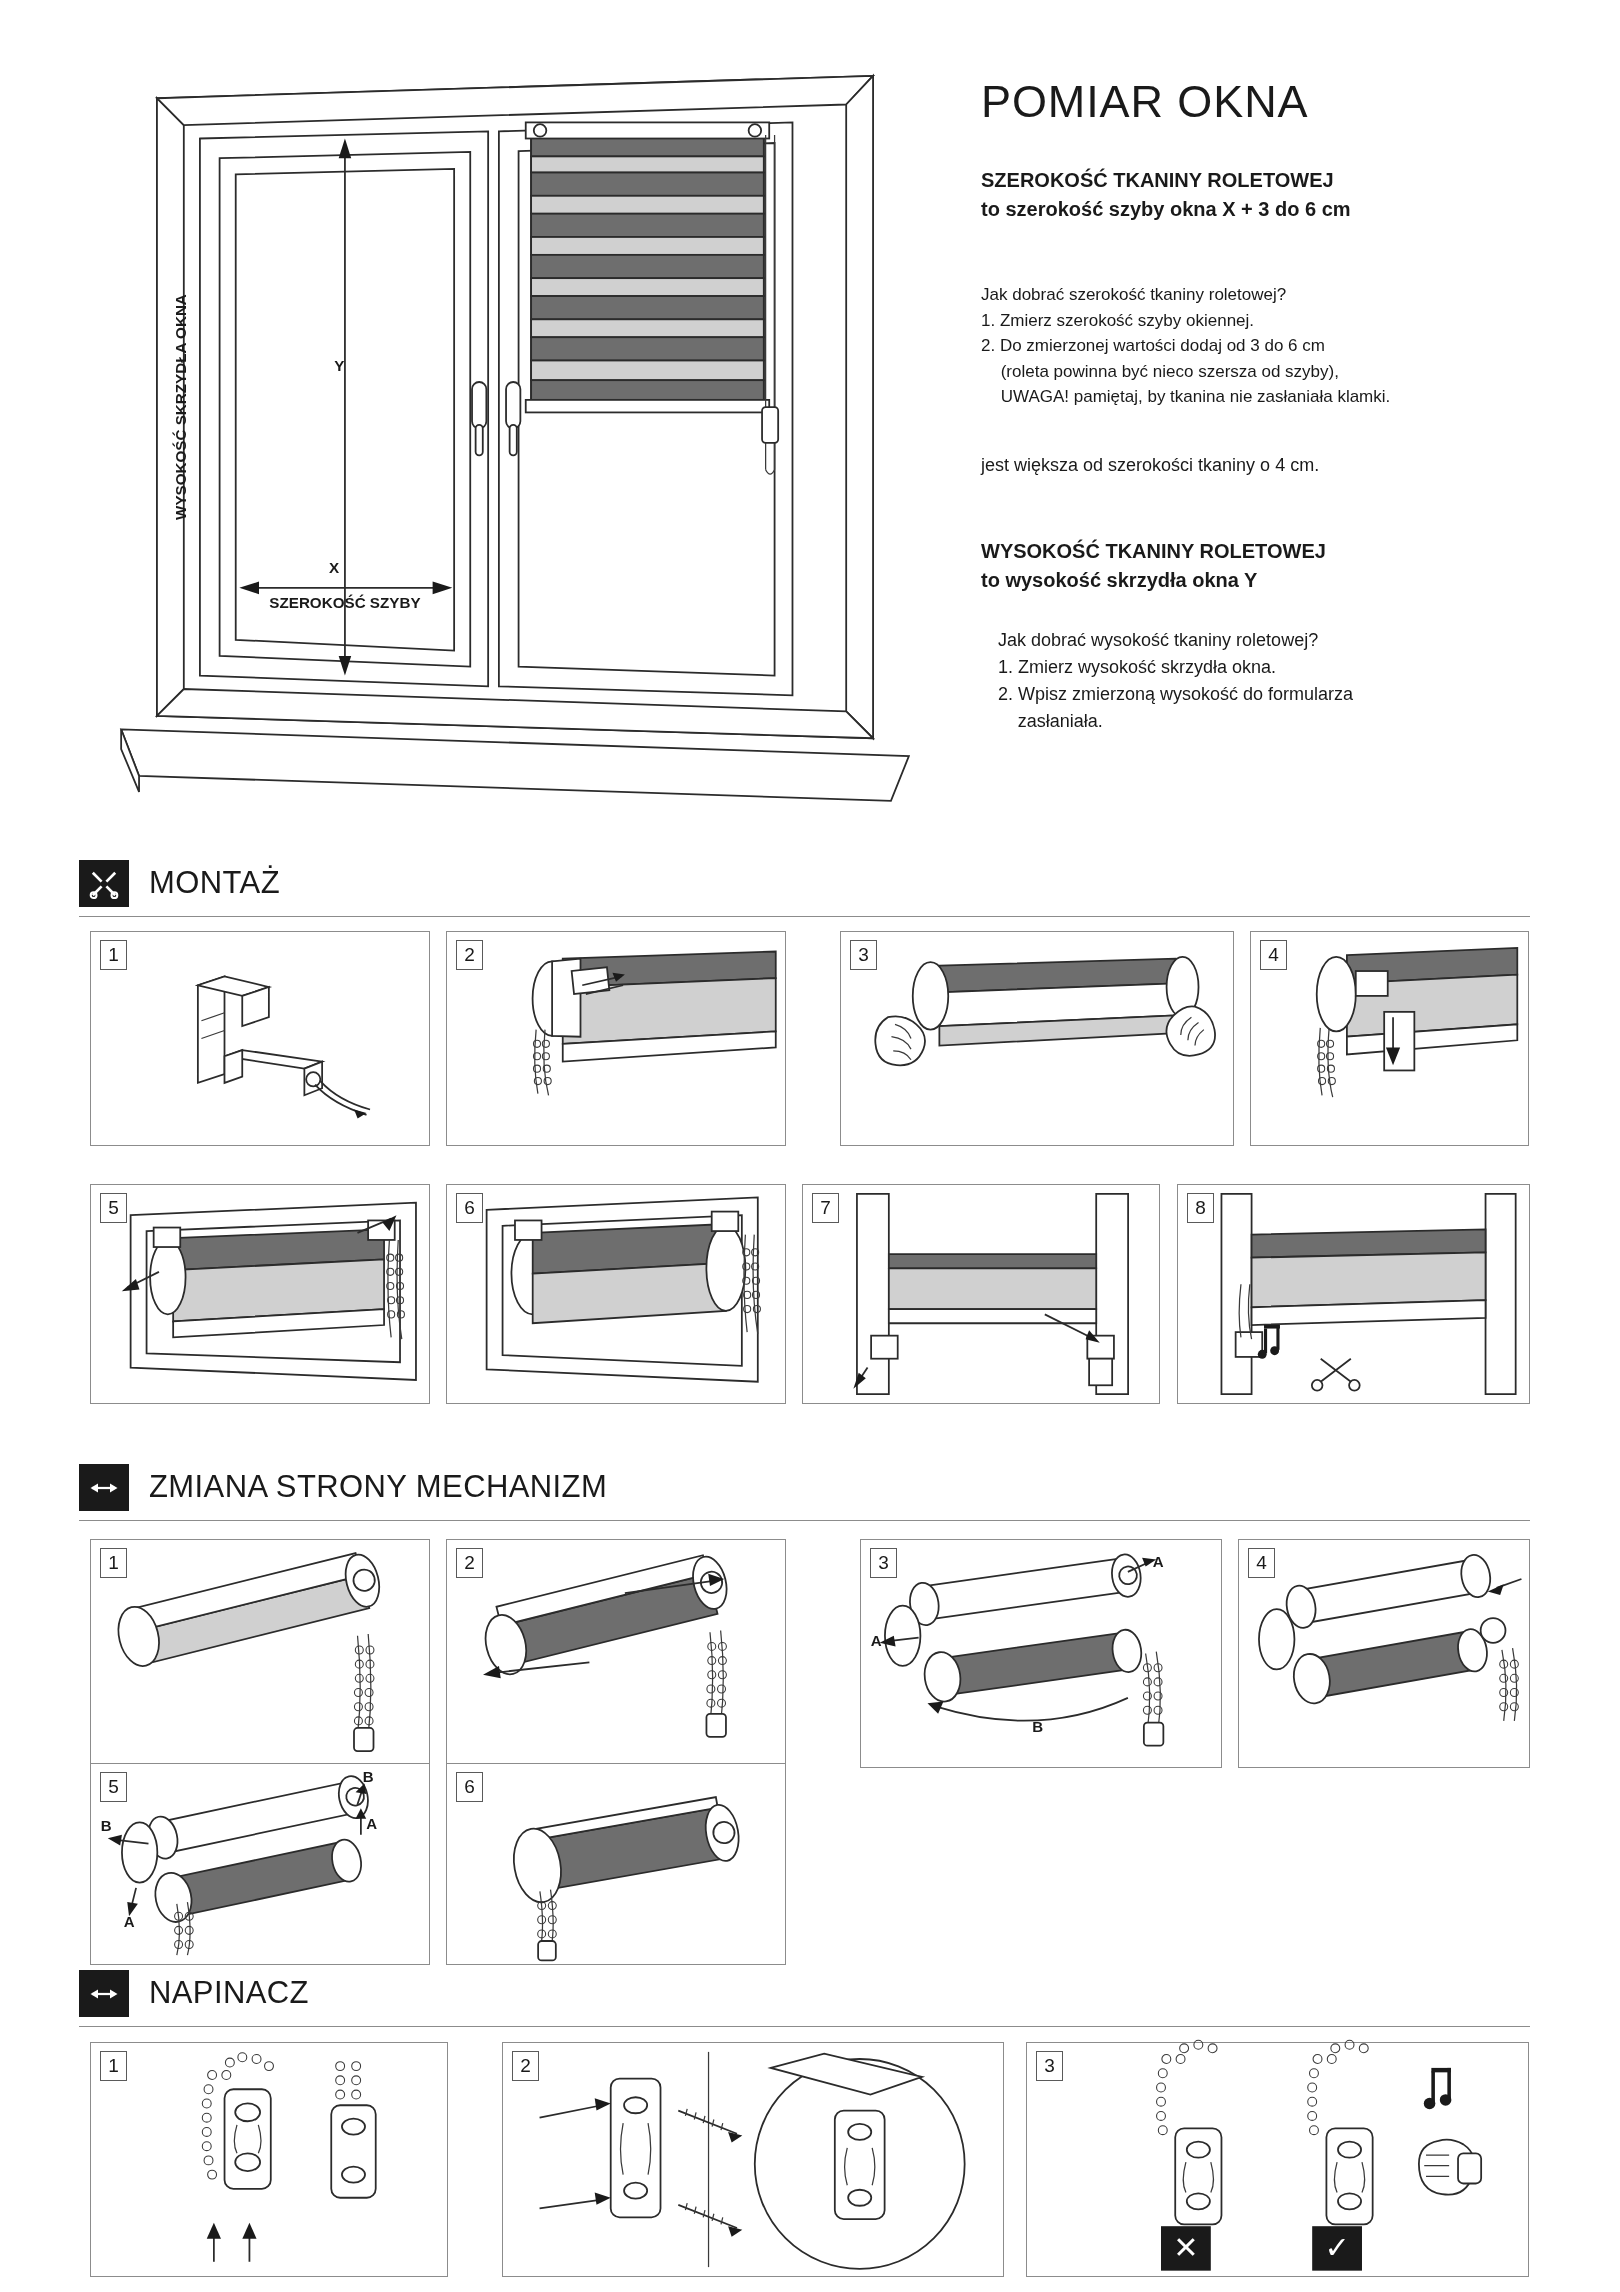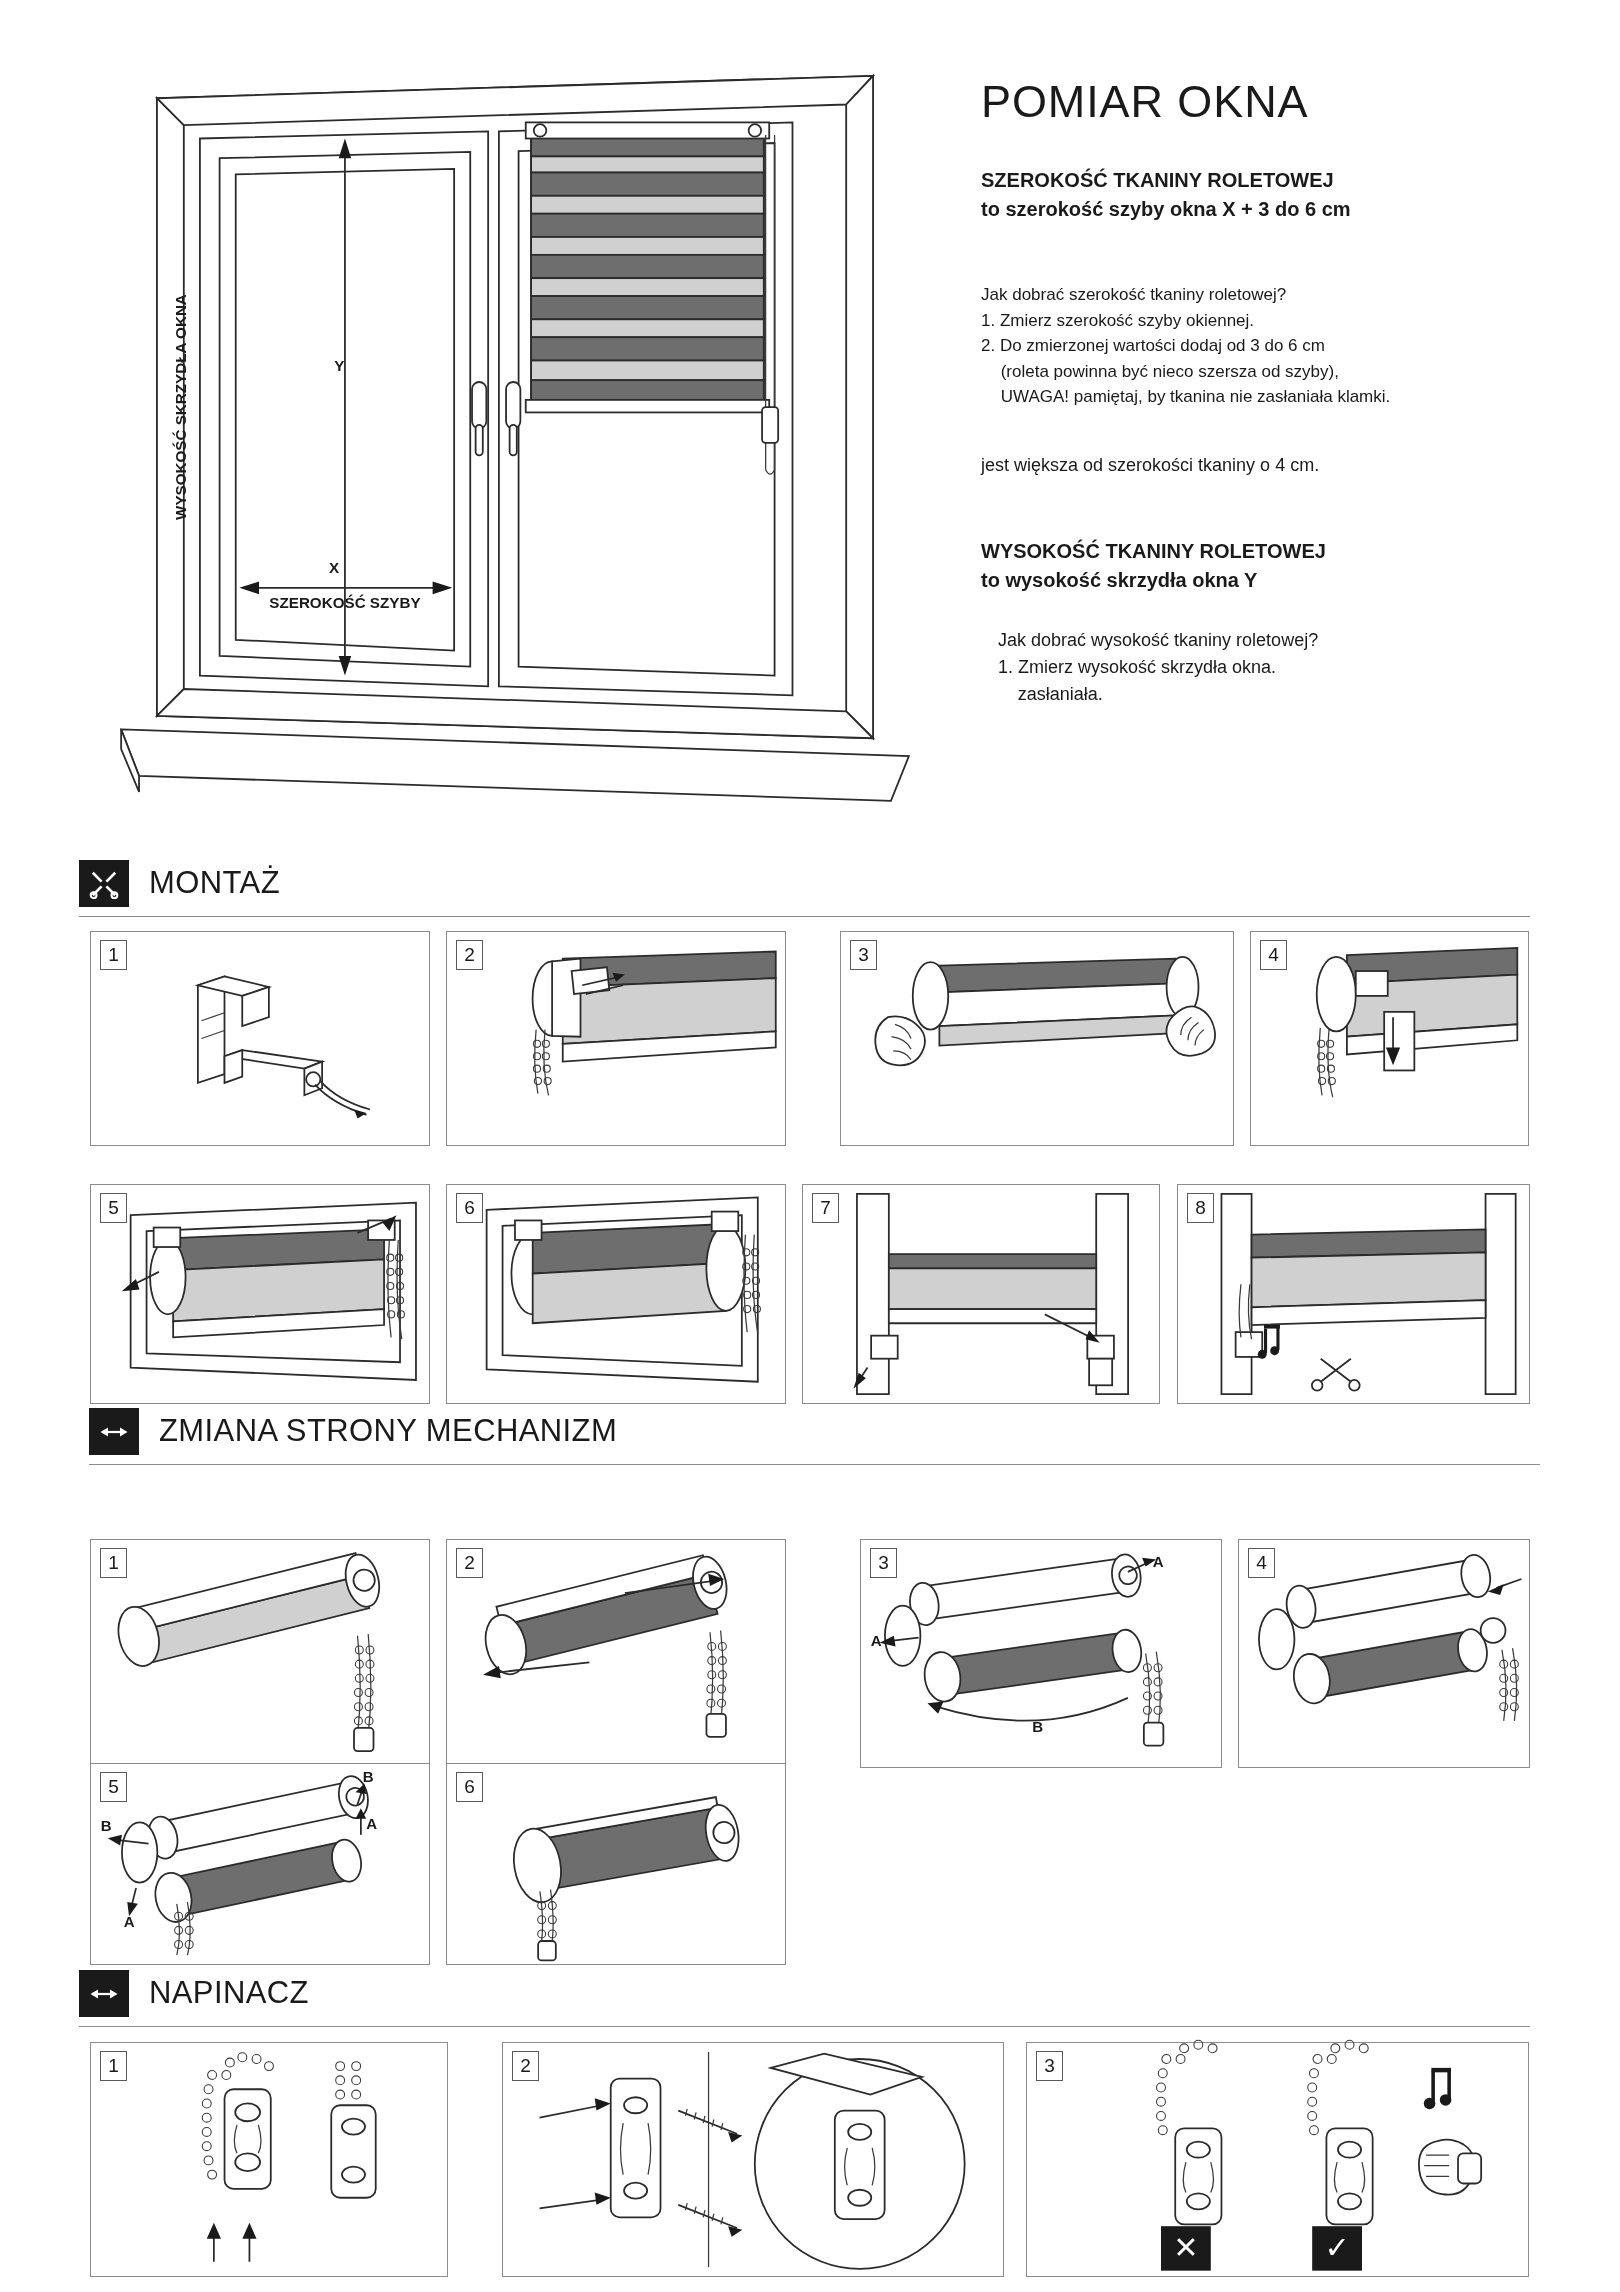--- a/index.html
+++ b/index.html
@@ -183,20 +183,21 @@
     </div>
 
     <div class="head2">
       <div>WYSOKOŚĆ TKANINY ROLETOWEJ</div>
       <div>to wysokość skrzydła okna Y</div>
     </div>
 
     <div class="para3">
       <div>Jak dobrać wysokość tkaniny roletowej?</div>
       <div>1. Zmierz wysokość skrzydła okna.</div>
+      <div>2. Wpisz zmierzoną wysokość do formularza</div>
       <span class="indent">zasłaniała.</span>
     </div>
   </div>
 
   <div class="sec-header" style="top:860px;">
     <div class="sec-badge">
       <svg viewBox="0 0 40 40" width="32" height="32">
         <path d="M6 6 L17 17 M23 23 L34 34" stroke="#ffffff" stroke-width="3.4" fill="none"></path>
         <path d="M34 6 L23 17 M17 23 L6 34" stroke="#ffffff" stroke-width="3.4" fill="none"></path>
         <circle cx="7" cy="34" r="3.6" fill="none" stroke="#ffffff" stroke-width="2.6"></circle>
@@ -412,21 +413,21 @@
 
         <g transform="translate(160,196)">
           <path class="ln" d="M0 0 L34 26 M34 0 L0 26"></path>
           <circle class="ln" cx="-4" cy="30" r="6"></circle>
           <circle class="ln" cx="38" cy="30" r="6"></circle>
         </g>
       </svg>
     </div>
   </div>
 
-  <div class="sec-header" style="top:1408px;margin-left:10px;">
+  <div class="sec-header" style="top:1464px;">
     <div class="sec-badge">
       <svg viewBox="0 0 40 40" width="30" height="30">
         <path d="M4 20 L34 20" stroke="#ffffff" stroke-width="3" fill="none"></path>
         <polygon points="2,20 12,14 12,26" fill="#ffffff"></polygon>
         <polygon points="38,20 28,14 28,26" fill="#ffffff"></polygon>
       </svg>
     </div>
     <div class="sec-title">ZMIANA STRONY MECHANIZM</div>
     <div class="sec-rule"></div>
   </div>

